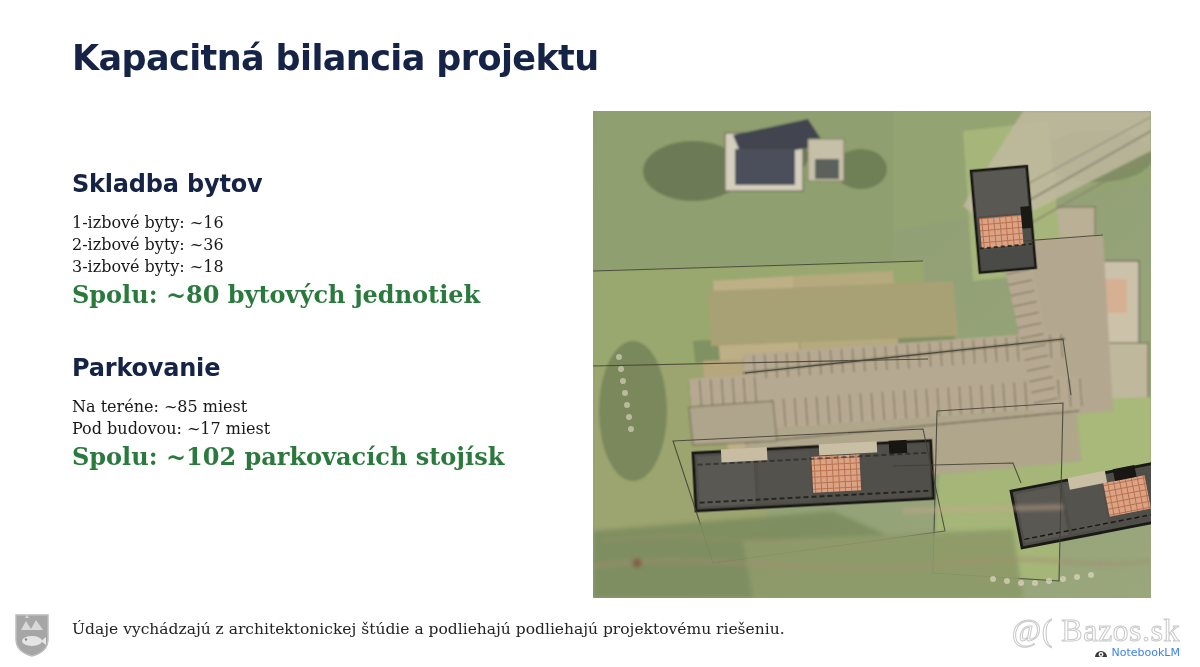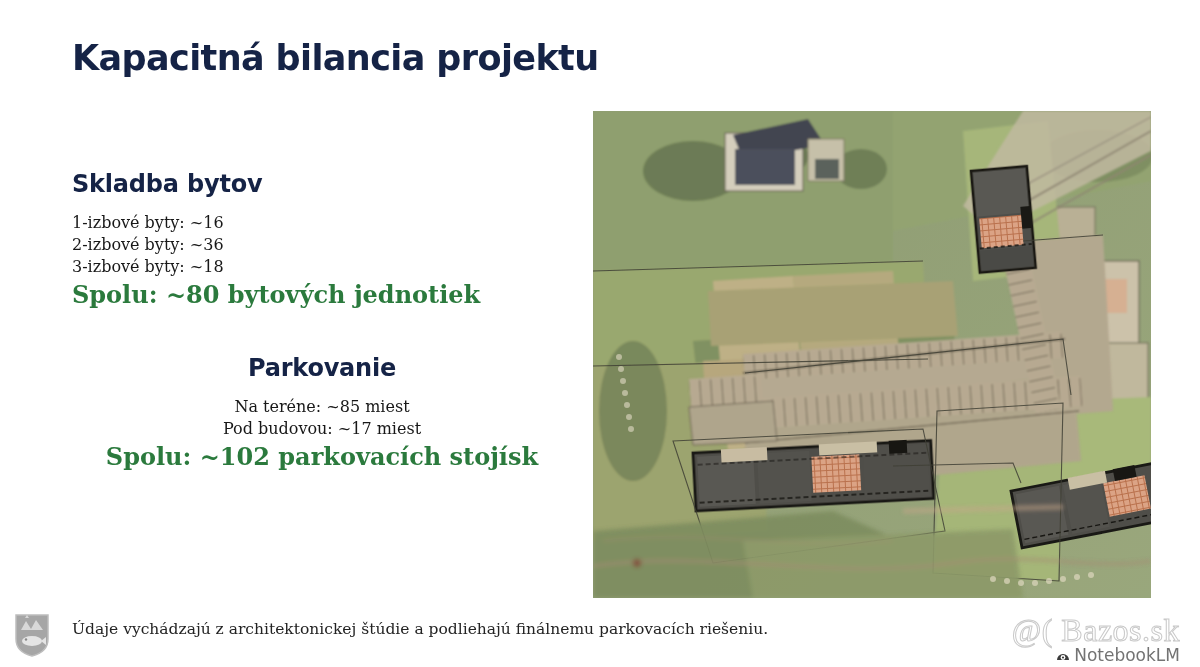--- a/index.html
+++ b/index.html
@@ -39,21 +39,21 @@
     position: absolute;
     left: 72px;
     top: 140px;
     width: 500px;
   }
 
   .section {
     margin-bottom: 44px;
     margin-top: 31px;
   }
-  .section:last-child { margin-bottom: 0; text-align: center; }
+  .section:last-child { margin-bottom: 0; }
 
   .section-heading {
     font-family: "DejaVu Sans", sans-serif;
     font-weight: 700;
     font-size: 24px;
     letter-spacing: -0.2px;
     color: #152346;
     margin: 0 0 13px 0;
     line-height: 1.15;
   }
@@ -123,22 +123,22 @@
     letter-spacing: 0.5px;
     color: transparent;
     -webkit-text-stroke: 1px #c9c9c9;
     white-space: nowrap;
   }
   .wm-brand {
     position: absolute;
     right: 8px;
     top: 33px;
     font-family: "DejaVu Sans", sans-serif;
-    font-size: 17px;
-    color: #737373;
+    font-size: 11px;
+    color: #3b82f6;
     white-space: nowrap;
     display: flex;
     align-items: center;
     gap: 4px;
   }
 </style>
 </head>
 <body>
 
 <div class="slide">
@@ -346,21 +346,21 @@
     <svg width="40" height="46" viewBox="0 0 40 46" xmlns="http://www.w3.org/2000/svg">
       <path d="M4,3 H36 V27 C36,37 28,42 20,44 C12,42 4,37 4,27 Z" fill="#a6a6a6" stroke="#bdbdbd" stroke-width="1.5"></path>
       <path d="M9,18 L14,9 L19,17 L24,8 L31,18 Z" fill="#d8d8d8"></path>
       <path d="M13,6 L15,3 L17,6 Z" fill="#d8d8d8"></path>
       <ellipse cx="20" cy="29" rx="10" ry="5" fill="#e4e4e4"></ellipse>
       <polygon points="29,29 34,25 34,33" fill="#e4e4e4"></polygon>
       <circle cx="14" cy="27.5" r="1.2" fill="#8a8a8a"></circle>
     </svg>
   </div>
 
-  <div class="footer-note">Údaje vychádzajú z architektonickej štúdie a podliehajú finálnemu parkovacích riešeniu.</div>
+  <div class="footer-note">Údaje vychádzajú z architektonickej štúdie a podliehajú podliehajú projektovému riešeniu.</div>
 
   <div class="watermark">
     <div class="wm-text">@( Bazos.sk</div>
     <div class="wm-brand">
       <svg width="14" height="14" viewBox="0 0 14 14" xmlns="http://www.w3.org/2000/svg">
         <path d="M1,12 A6,6 0 0 1 13,12 Z" fill="#3a3a3a"></path>
         <circle cx="7" cy="9.5" r="2.4" fill="#ffffff"></circle>
         <circle cx="7" cy="9.5" r="1.1" fill="#3a3a3a"></circle>
       </svg>
       <span>NotebookLM</span>

